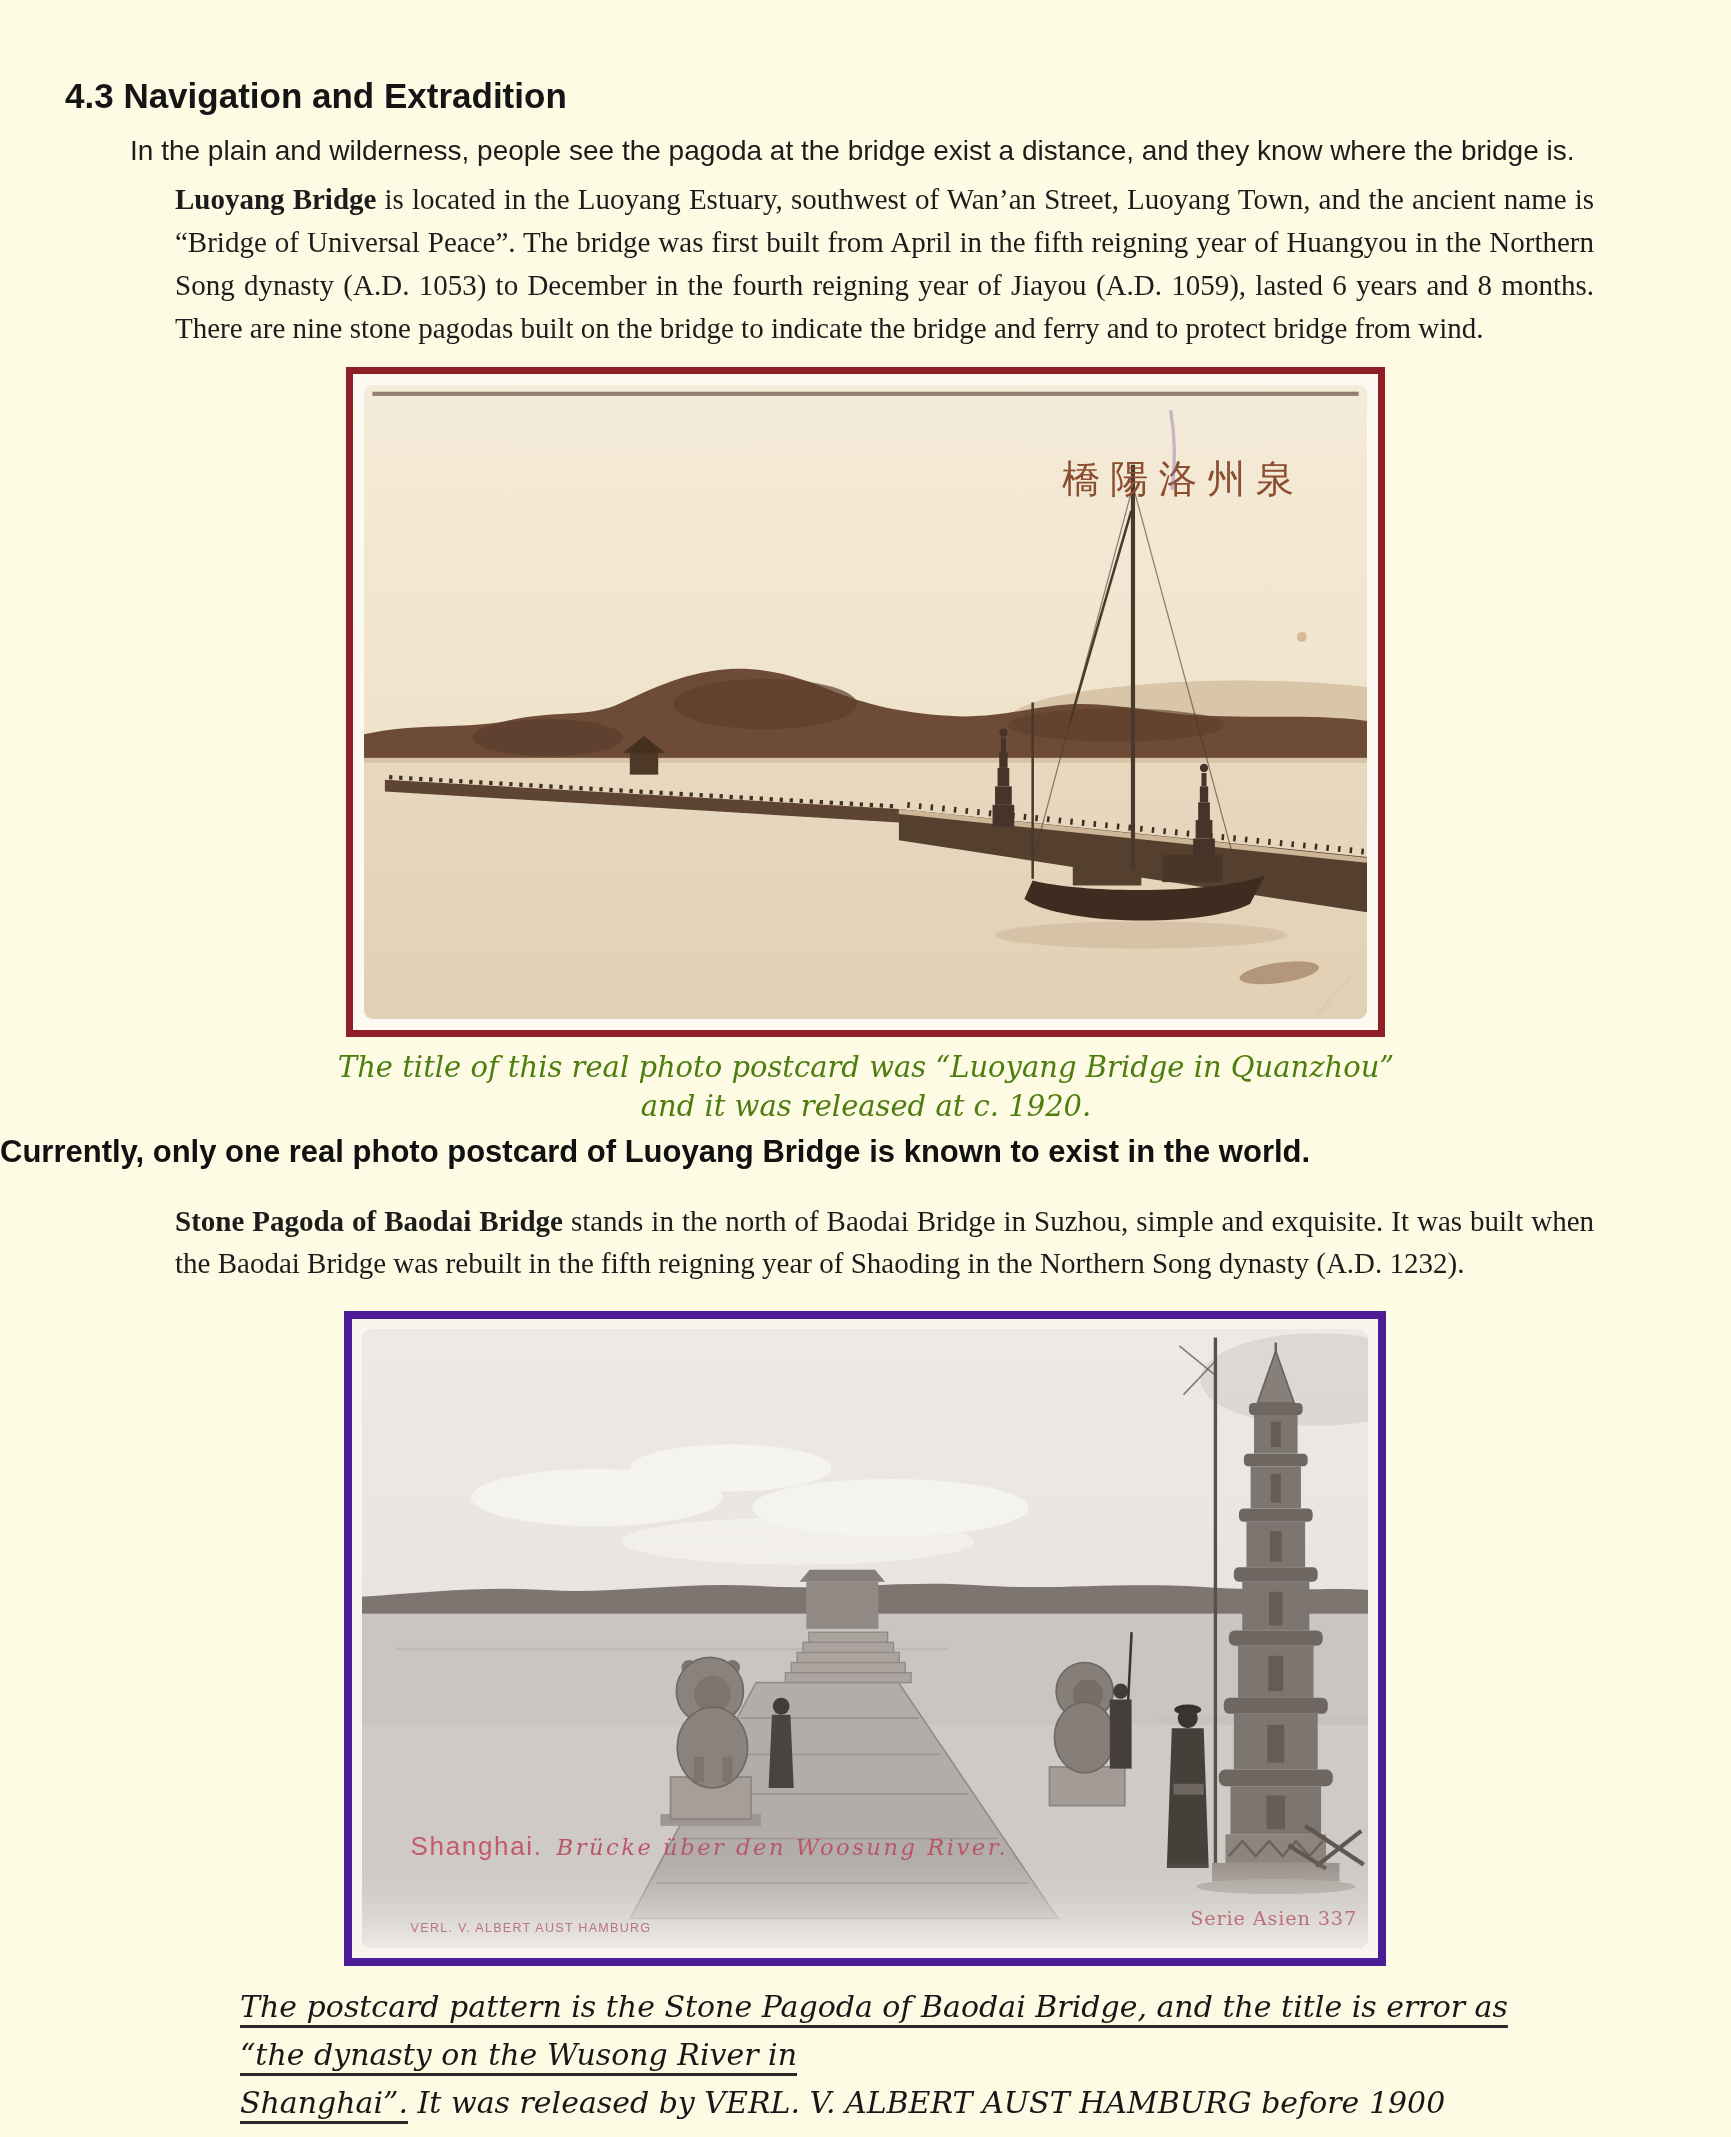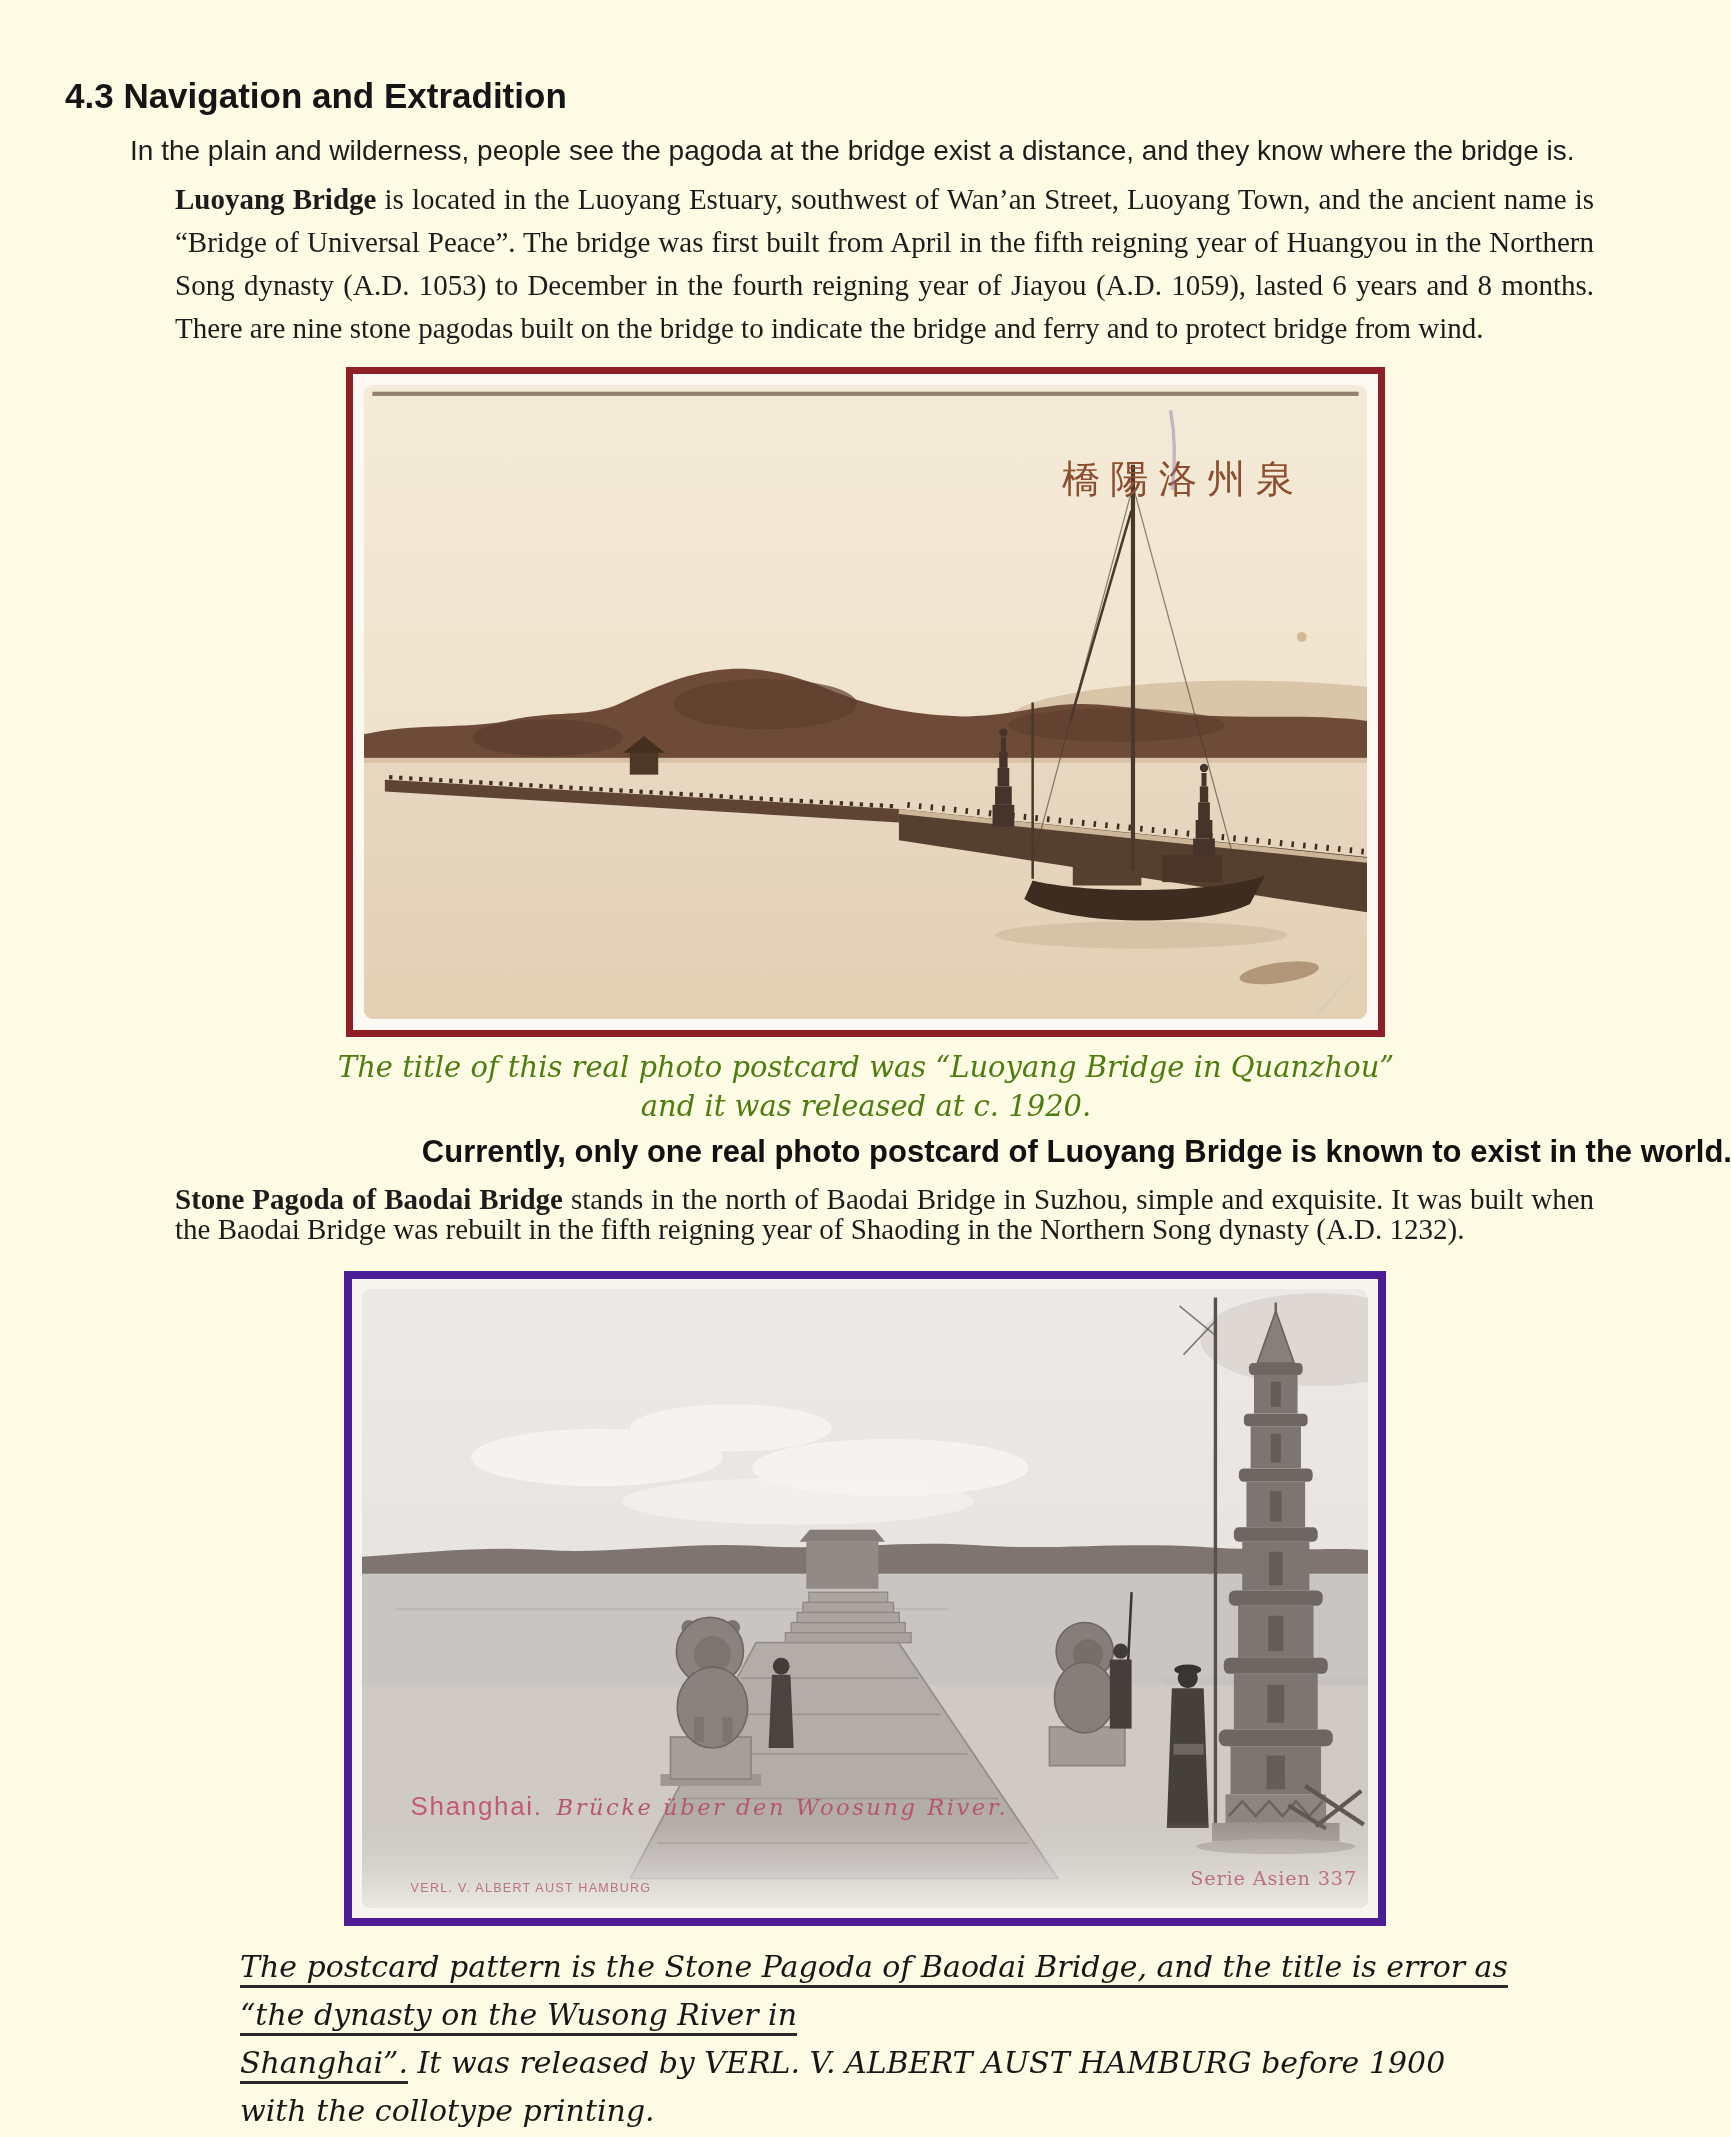--- a/index.html
+++ b/index.html
@@ -49,21 +49,21 @@
   .photo-wrap svg{display:block;width:100%;height:100%;}
   .caption{
     margin:11.7px 0 0 0;
     font:italic 29px/39px "DejaVu Serif", serif;
     text-align:center;
     color:#4d7c0f;
   }
   .highlight{
     margin:6.7px 0 0 0;
     font:bold 31px/37px "Liberation Sans", sans-serif;
-    text-align:right;
+    text-align:left;
     color:#111;
   }
   .caption2{
     margin:16.7px 0 0 240px;
     width:1277px;
     font:italic 30px/48px "DejaVu Serif", serif;
     text-align:left;
     color:#171717;
   }
   .u{
@@ -149,21 +149,21 @@
     </div>
   </figure>
 
   <div class="caption">
     <div>The title of this real photo postcard was “Luoyang Bridge in Quanzhou”</div>
     <div>and it was released at c. 1920.</div>
   </div>
 
   <div class="highlight">Currently, only one real photo postcard of Luoyang Bridge is known to exist in the world.</div>
 
-  <p class="body-para" style="margin-top:14px;line-height:30px;"><b>Stone Pagoda of Baodai Bridge</b><span> stands in the north of Baodai Bridge in Suzhou, simple and exquisite. It was built when the Baodai Bridge was rebuilt in the fifth reigning year of Shaoding in the Northern Song dynasty (A.D. 1232).</span></p>
+  <p class="body-para" style="margin-top:30px;line-height:42px;"><b>Stone Pagoda of Baodai Bridge</b><span> stands in the north of Baodai Bridge in Suzhou, simple and exquisite. It was built when the Baodai Bridge was rebuilt in the fifth reigning year of Shaoding in the Northern Song dynasty (A.D. 1232).</span></p>
 
   <figure class="postcard navy">
     <div class="photo-wrap">
       <svg viewBox="0 0 1200 735" preserveAspectRatio="none">
         <defs>
           <linearGradient id="sky2" x1="0" y1="0" x2="0" y2="1">
             <stop offset="0" stop-color="#ECE9E6"></stop>
               <stop offset="1" stop-color="#E2DEDB"></stop>
           </linearGradient>
           <linearGradient id="ground2" x1="0" y1="0" x2="0" y2="1">

